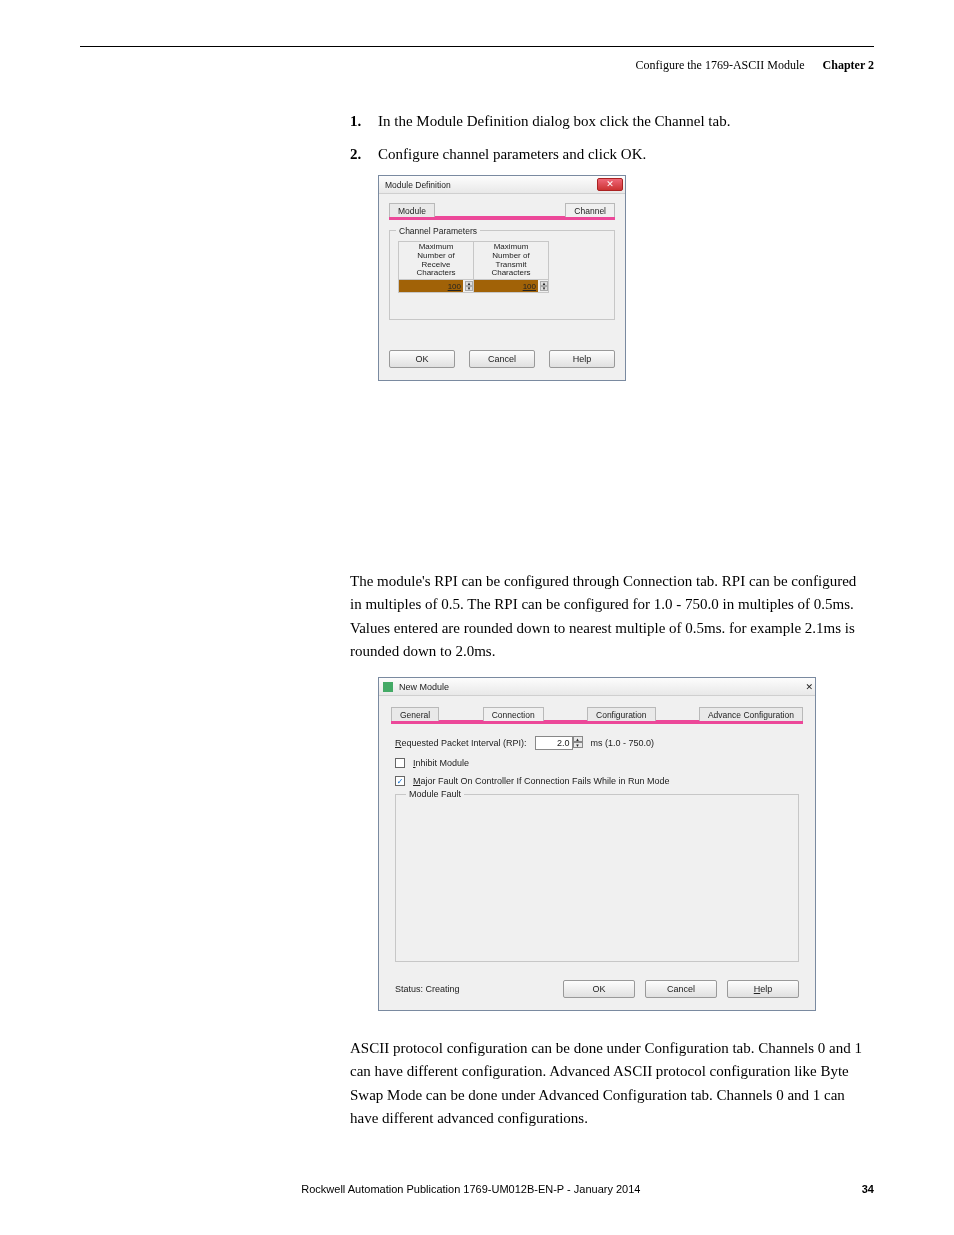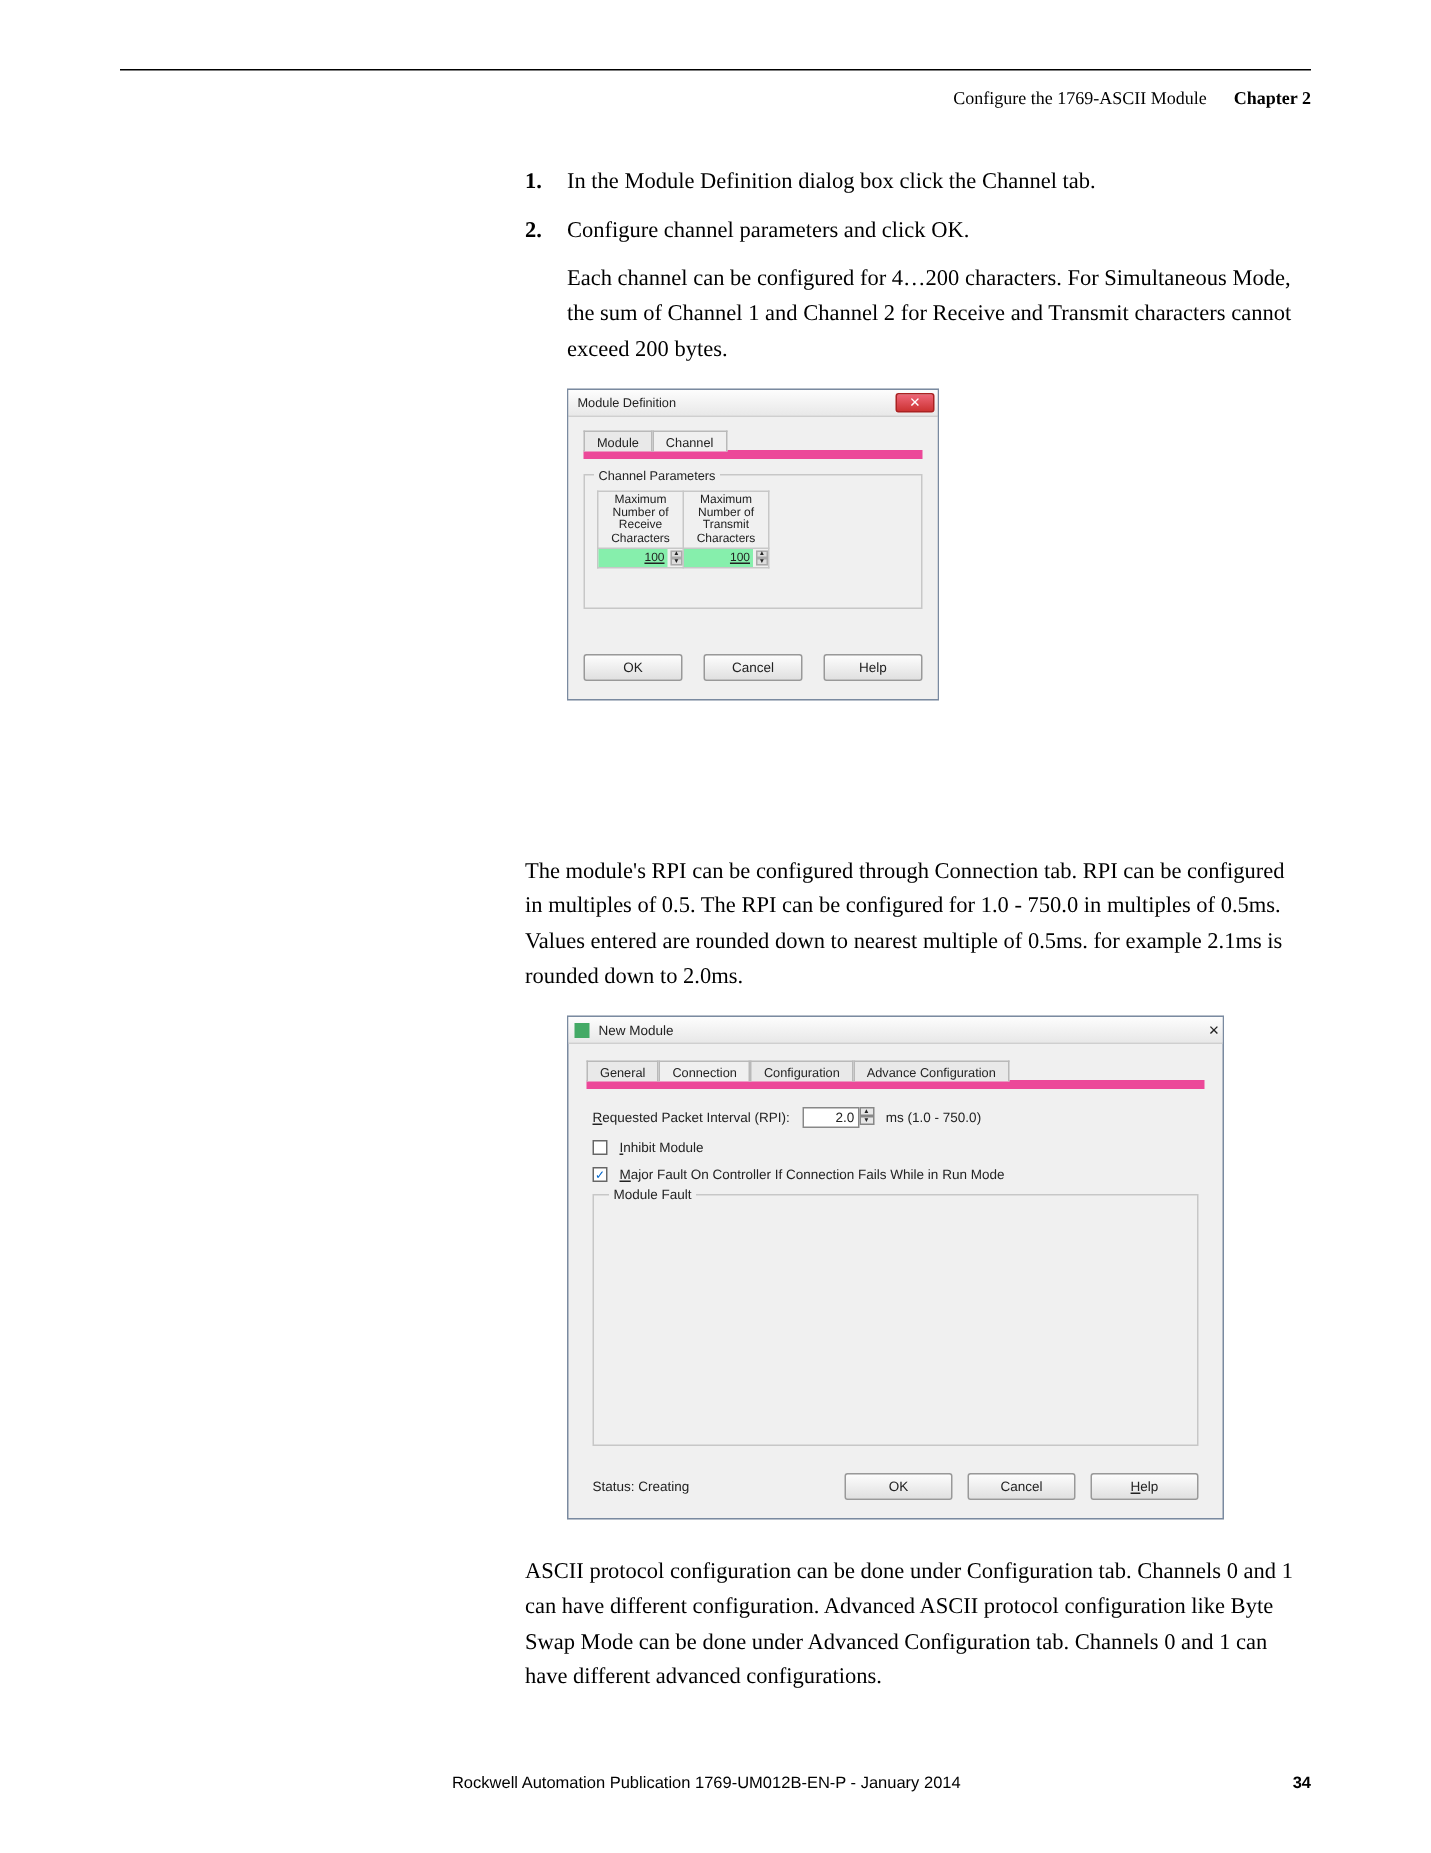--- a/index.html
+++ b/index.html
@@ -90,21 +90,22 @@
     background: linear-gradient(#e67,#c33);
     border: 1px solid #a22;
     border-radius: 2px;
     color:#fff;
     display:flex;align-items:center;justify-content:center;
     font-size:9px; line-height:1;
   }
   .dlg-body { padding: 8px 10px 12px 10px; background:#f0f0f0;}
   .tabs {
     display:flex; gap:0; font-size:8.5px;
-    border-bottom:6px solid #ec4899;
+    border-bottom:4px solid #ec4899;
+    justify-content:space-between;
   }
   .tab {
     padding: 2px 8px 1px 8px;
     border:1px solid #b9b9b9;
     background:#e9e9e9;
     border-bottom:none;
     position:relative; top:1px;
   }
   .tab.active { background:#f0f0f0; }
   .fieldset {
@@ -131,21 +132,21 @@
     text-align:center;
     padding: 1px 4px;
     line-height:1.1;
   }
   .spin-table td {
     border:1px solid #c7c7c7;
     padding:0;
   }
   .spin {
     display:flex; align-items:center; justify-content:flex-end;
-    width: 46px; height: 12px; background:#86efac;
+    width: 64px; height: 12px; background:#a16207;
     font-size:8px; padding-right:2px;text-decoration:underline;
   }
   .spin-btns {
     display:flex; flex-direction:column; margin-left:2px;
   }
   .spin-btns span{width:8px;height:5px;background:#ddd;border:1px solid #aaa;font-size:5px;line-height:3px;text-align:center;}
   .btnrow {
     display:flex; gap:14px; justify-content:center;
     margin-top: 30px;
   }
@@ -223,21 +224,20 @@
 <div class="header">
   <span>Configure the 1769-ASCII Module</span>
   <span class="chapter-label">Chapter 2</span>
 </div>
 
 <div class="content">
   <ol class="steps">
     <li>In the Module Definition dialog box click the Channel tab.</li>
     <li>Configure channel parameters and click OK.</li>
   </ol>
-  <p class="para">Each channel can be configured for 4…200 characters. For Simultaneous Mode, the sum of Channel 1 and Channel 2 for Receive and Transmit characters cannot exceed 200 bytes.</p>
 
   <div class="dlg">
     <div class="titlebar">
       <span>Module Definition</span>
       <div class="close">✕</div>
     </div>
     <div class="dlg-body">
       <div class="tabs">
         <div class="tab">Module</div>
         <div class="tab active">Channel</div>

